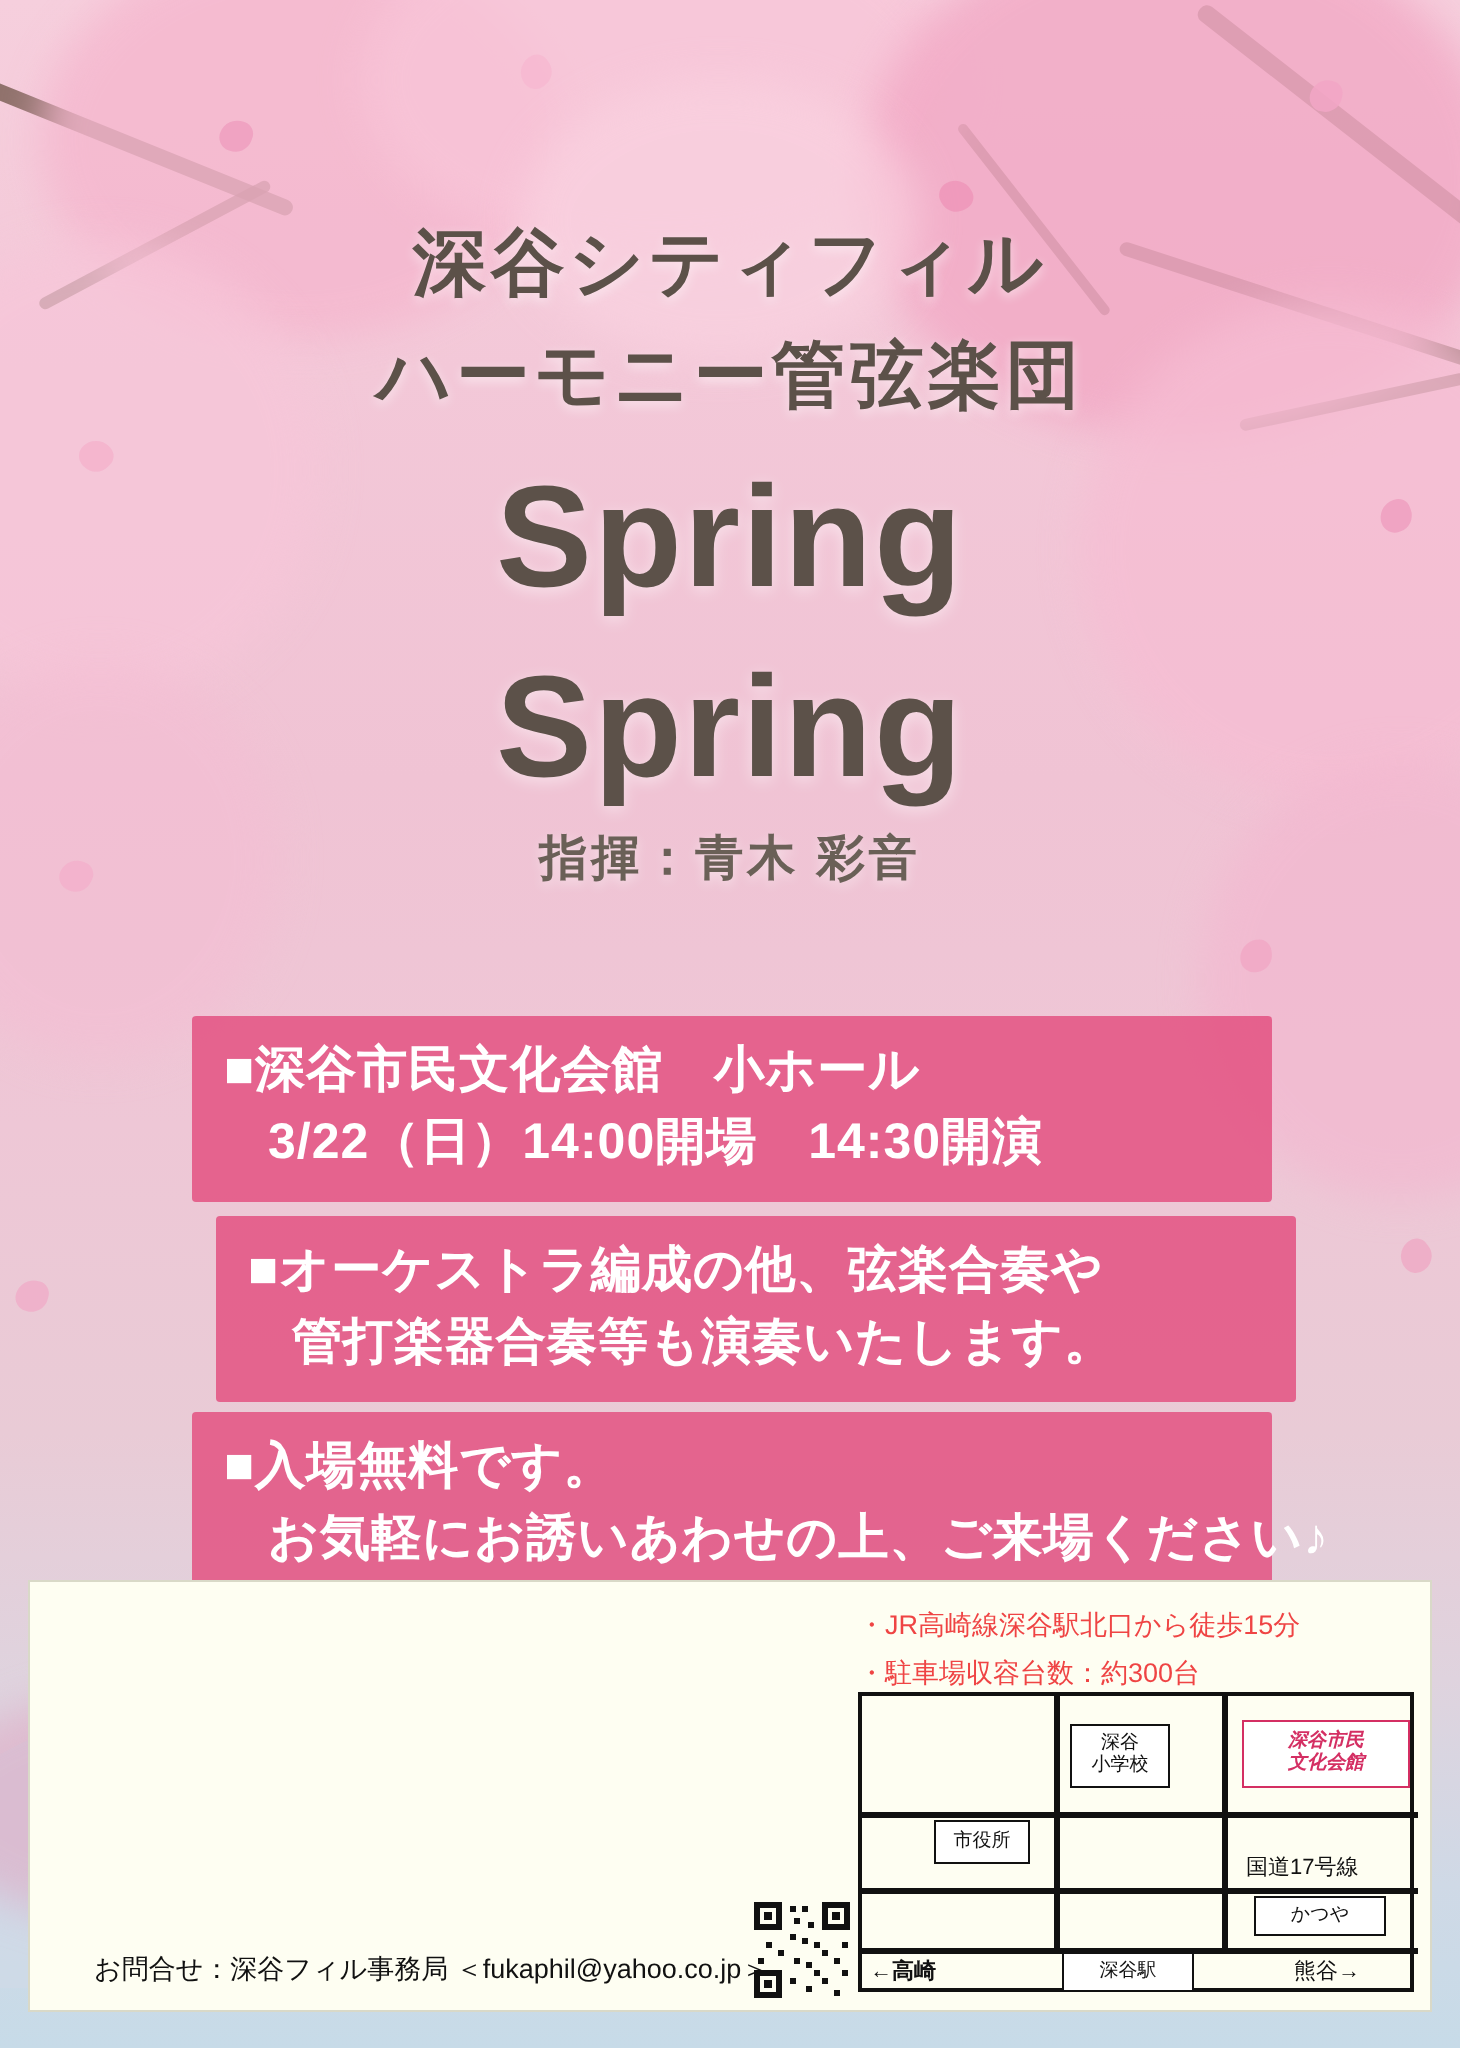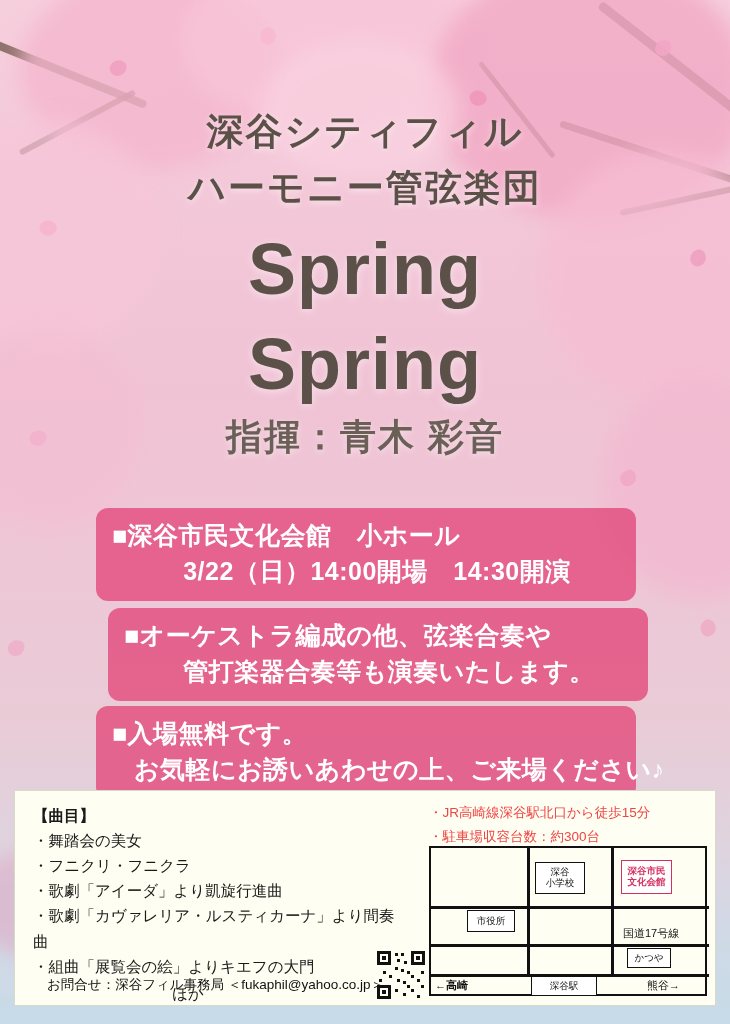--- a/index.html
+++ b/index.html
@@ -74,45 +74,45 @@
     margin-top: 14px;
     text-shadow: 0 2px 8px rgba(255,255,255,.5);
   }
   .conductor {
     position: absolute;
     top: 413px;
     left: 0;
     width: 730px;
     text-align: center;
     color: #6a6057;
-    font-size: 36px;
+    font-size: 24px;
     font-weight: bold;
     letter-spacing: 2px;
     text-shadow: 0 2px 6px rgba(255,255,255,.5);
   }
 
   
   .info-box {
     position: absolute;
     left: 96px;
     width: 540px;
     background: rgba(226, 74, 124, 0.80);
     color: #ffffff;
-    border-radius: 12px;
+    border-radius: 2px;
     padding: 10px 16px 12px 16px;
     box-sizing: border-box;
     font-weight: bold;
     letter-spacing: 0.5px;
   }
   .info-box .line {
     font-size: 25px;
     line-height: 1.42;
     white-space: nowrap;
   }
-  .info-box .line.indent { padding-left: 22px; text-align: center; }
+  .info-box .line.indent { padding-left: 22px; }
   #box-venue { top: 508px; }
   #box-program { top: 608px; margin-left: 12px; }
   #box-free { top: 706px; }
 
   
   .bottom-panel {
     position: absolute;
     left: 14px;
     top: 790px;
     width: 702px;
@@ -267,29 +267,20 @@
     <div class="line indent">管打楽器合奏等も演奏いたします。</div>
   </div>
 
   <div class="info-box" id="box-free">
     <div class="line">■入場無料です。</div>
     <div class="line indent">お気軽にお誘いあわせの上、ご来場ください♪</div>
   </div>
 
   <div class="bottom-panel">
 
-    <div class="program-col">
-      <div class="head">【曲目】</div>
-      <div>・舞踏会の美女</div>
-      <div>・フニクリ・フニクラ</div>
-      <div>・歌劇「アイーダ」より凱旋行進曲</div>
-      <div>・歌劇「カヴァレリア・ルスティカーナ」より間奏曲</div>
-      <div>・組曲「展覧会の絵」よりキエフの大門</div>
-      <div class="hoka">ほか</div>
-    </div>
 
     <div class="contact">お問合せ：深谷フィル事務局 ＜fukaphil@yahoo.co.jp＞</div>
 
     <div class="qr">
       <i style="left:0;top:0;width:14px;height:14px;"></i>
       <i style="left:3px;top:3px;width:8px;height:8px;background:#fefef2;"></i>
       <i style="left:5px;top:5px;width:4px;height:4px;"></i>
       <i style="left:34px;top:0;width:14px;height:14px;"></i>
       <i style="left:37px;top:3px;width:8px;height:8px;background:#fefef2;"></i>
       <i style="left:39px;top:5px;width:4px;height:4px;"></i>
@@ -328,27 +319,27 @@
 
       <div class="road-h" style="left:0; top:58px; width:278px;"></div>
       <div class="road-h" style="left:0; top:96px; width:278px;"></div>
       <div class="road-h" style="left:0; top:126px; width:278px;"></div>
       <div class="road-v" style="left:96px; top:0; height:126px;"></div>
       <div class="road-v" style="left:180px; top:0; height:126px;"></div>
 
       <div class="mbox" style="left:104px; top:14px; width:50px; height:32px;">
         <span>深谷<br>小学校</span>
       </div>
-      <div class="mbox hl" style="left:190px; top:12px; width:51px; height:34px;">
+      <div class="mbox hl" style="left:190px; top:12px; width:84px; height:34px;font-style:italic;">
         <span>深谷市民<br>文化会館</span>
       </div>
       <div class="mbox" style="left:36px; top:62px; width:48px; height:22px;">
         <span>市役所</span>
       </div>
-      <div class="mbox" style="left:196px; top:100px; width:44px; height:20px;">
+      <div class="mbox" style="left:196px; top:100px; width:66px; height:20px;">
         <span>かつや</span>
       </div>
       <div class="mbox" style="left:100px; top:128px; width:66px; height:20px;">
         <span>深谷駅</span>
       </div>
 
       <div class="mlabel" style="left:192px; top:78px;">国道17号線</div>
       <div class="mlabel" style="left:4px; top:130px;font-weight:bold;">←高崎</div>
       <div class="mlabel" style="left:216px; top:130px;">熊谷→</div>
     </div>

